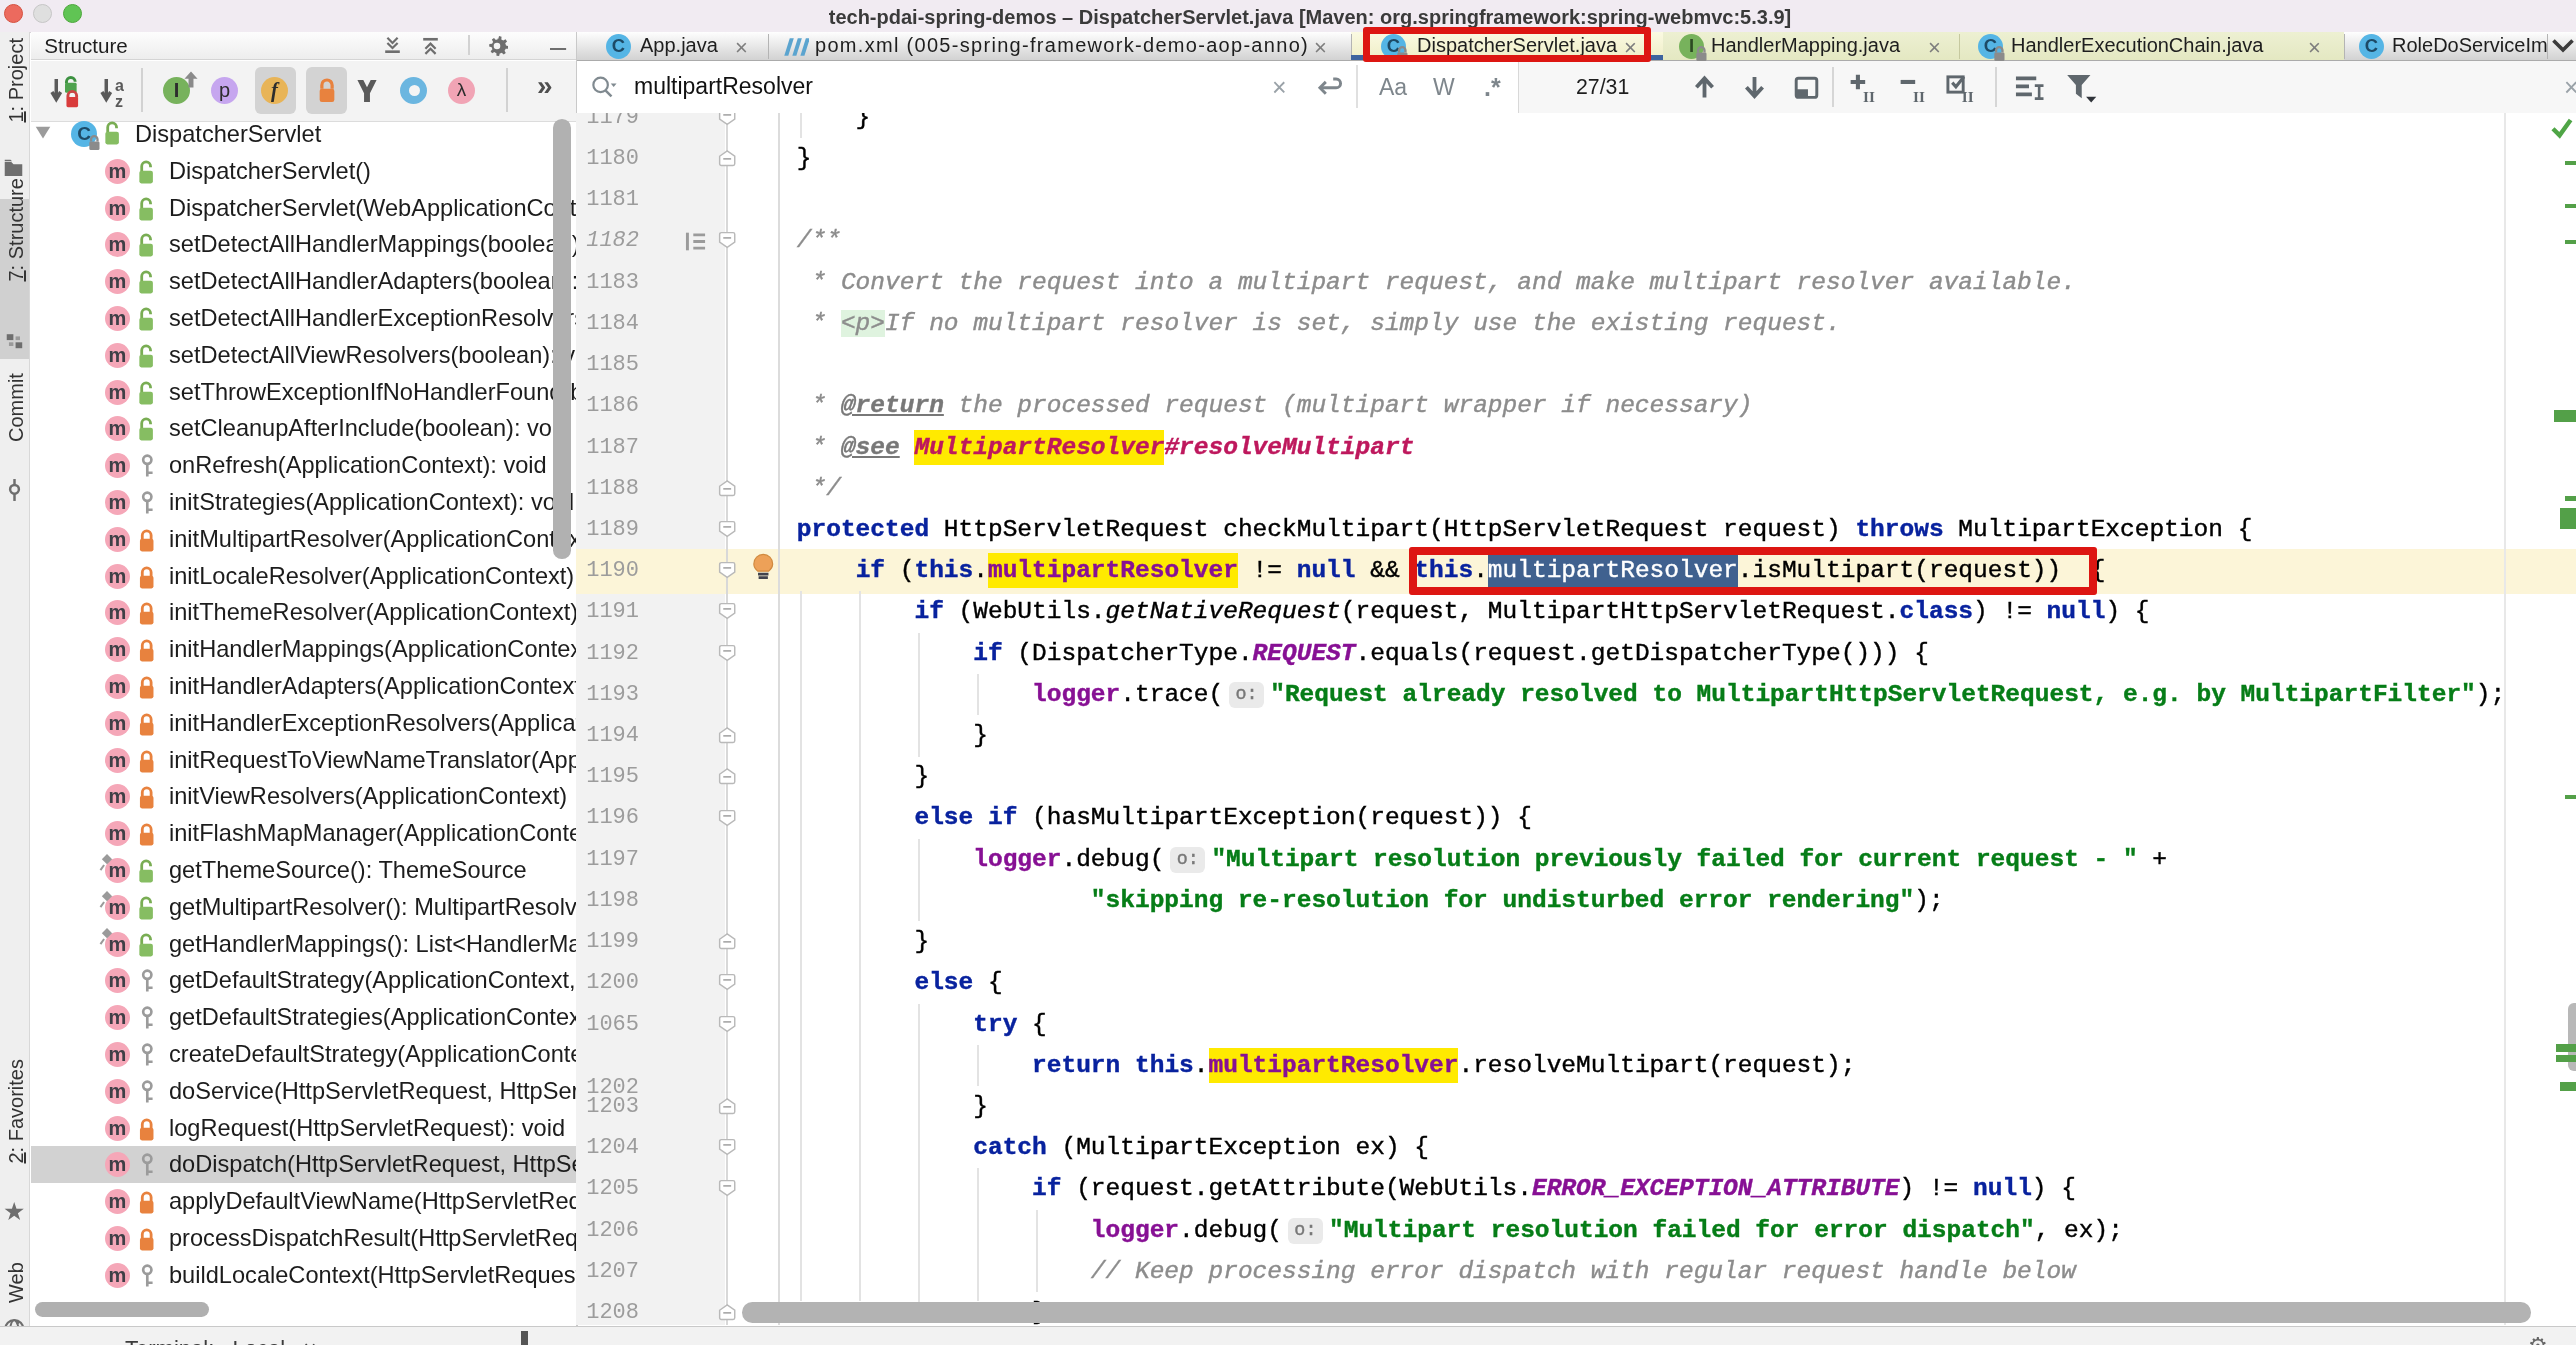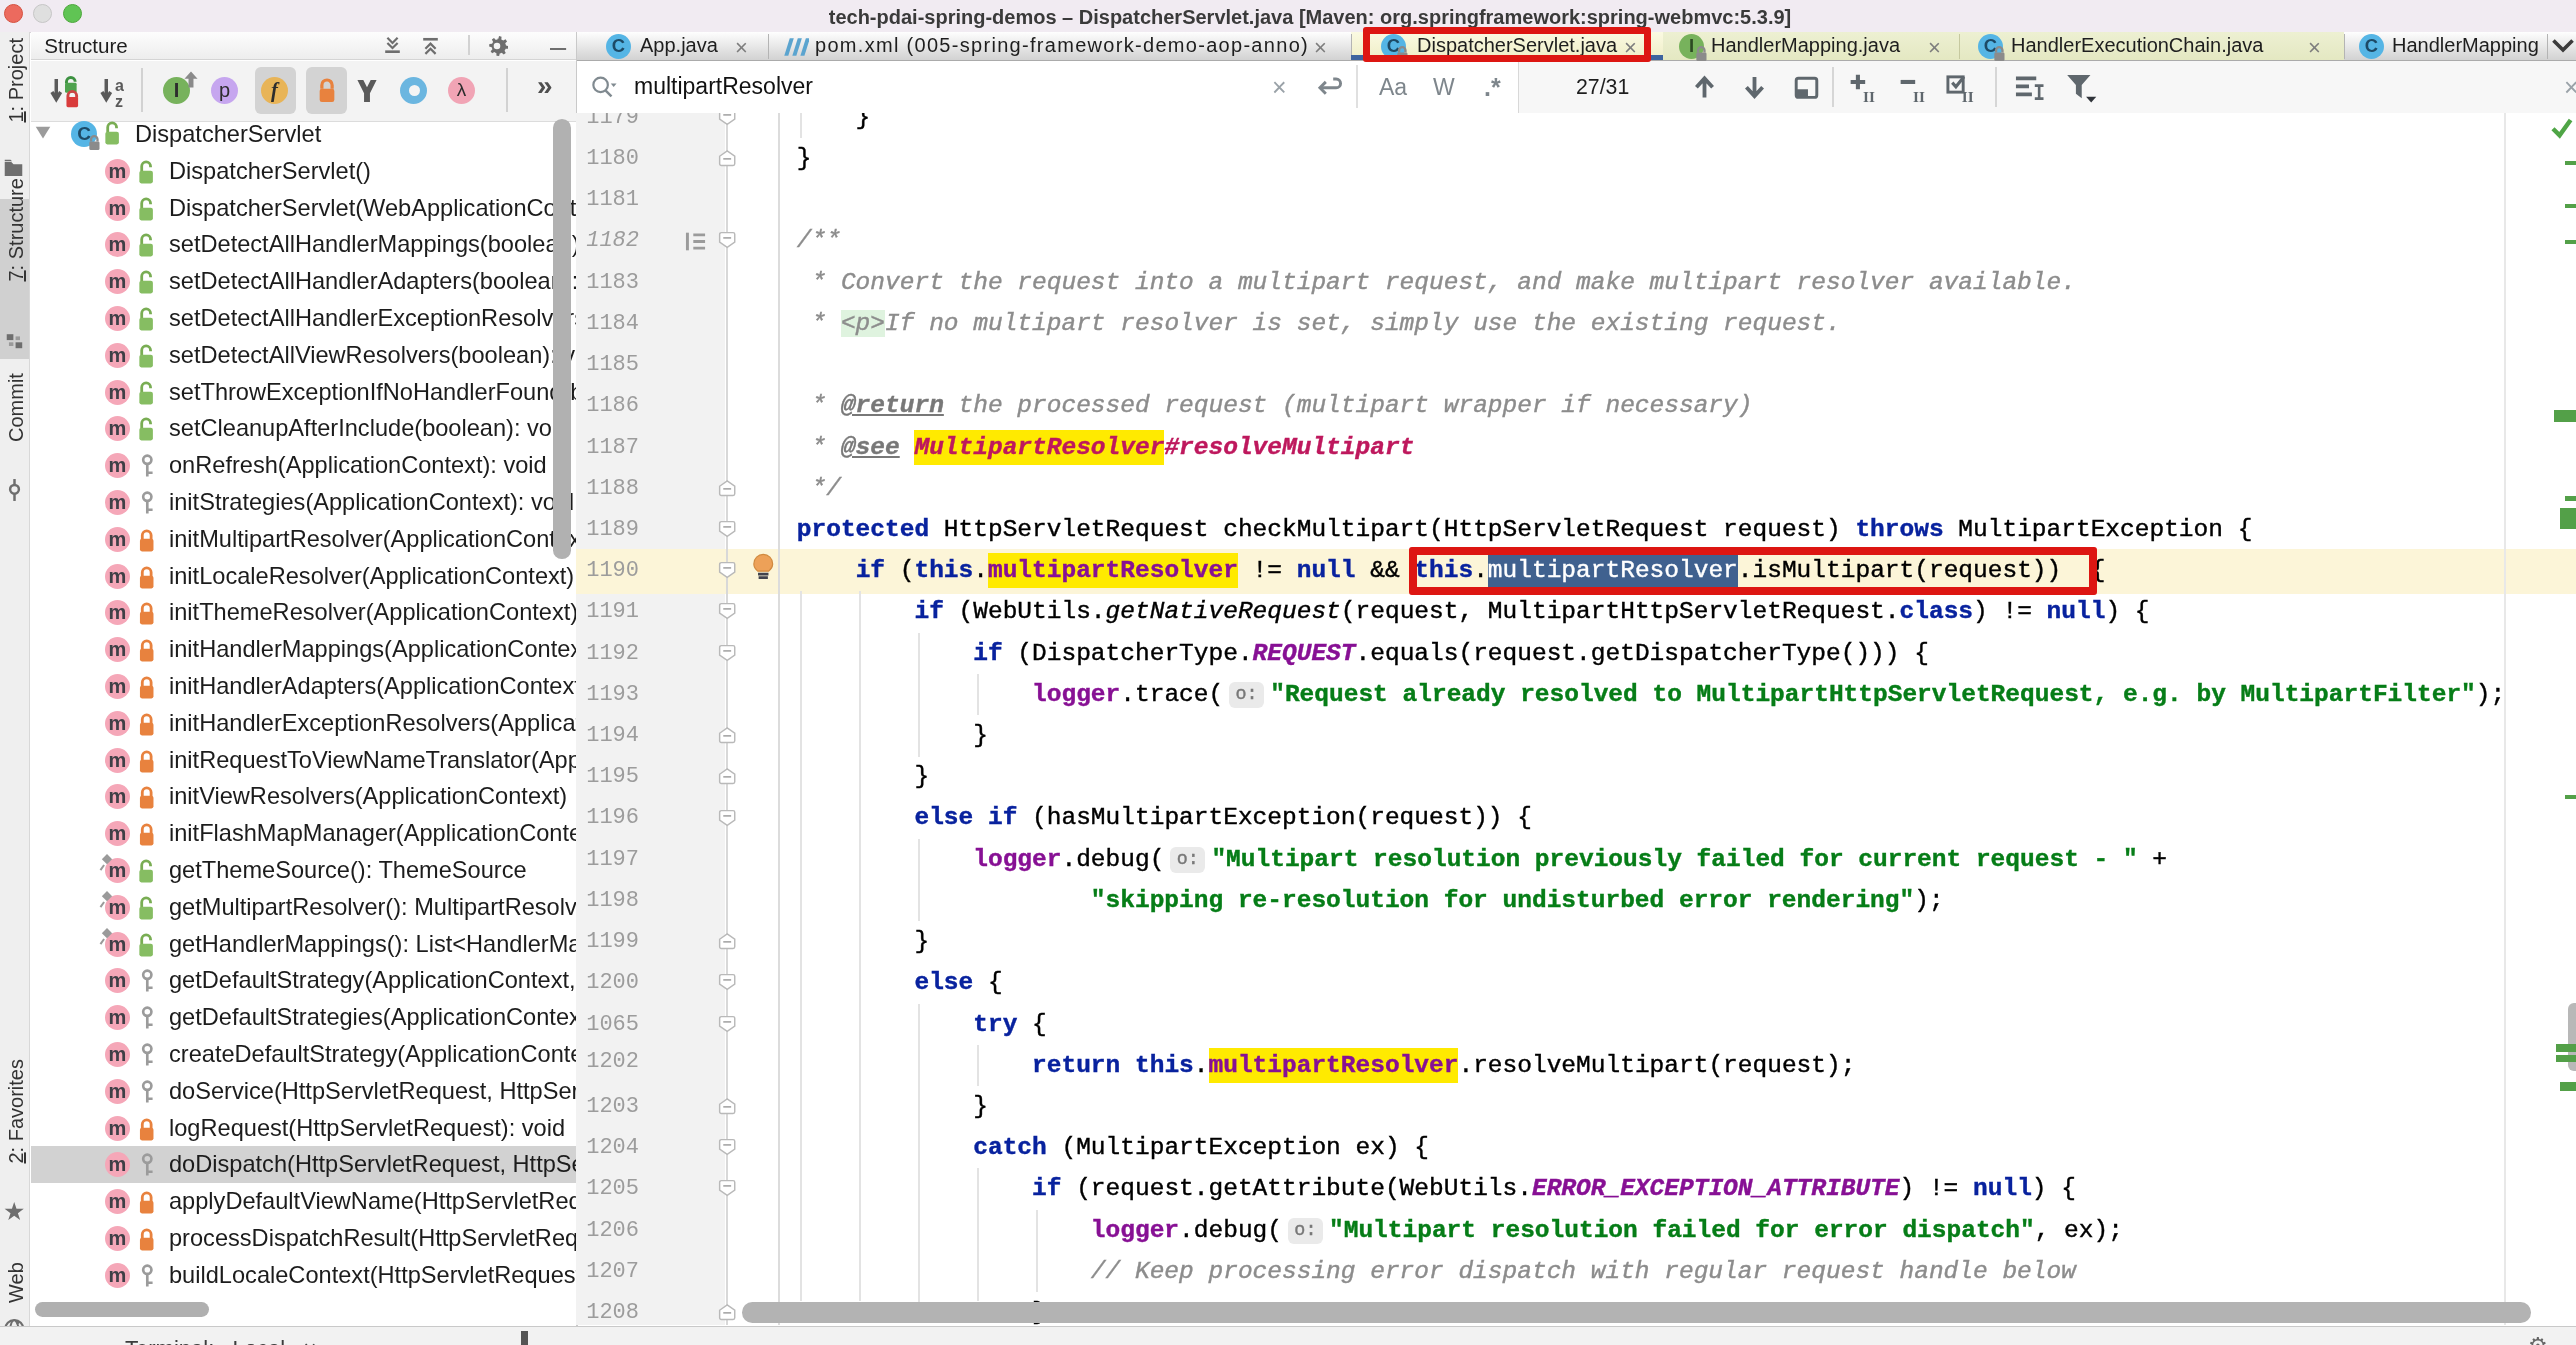--- a/index.html
+++ b/index.html
@@ -489,21 +489,21 @@
 <div class="tabtxt" style="left:1134px;">HandlerMapping.java</div>
 <div class="tabx" style="left:1351px;">×</div>
 <div class="abs" style="left:1401px;top:1.5px;width:25px;height:25px;border-radius:50%;background:#55b5e5;color:#1d4a66;font-weight:bold;font-size:18.4px;line-height:24px;text-align:center;">C</div>
     <svg class="abs" style="left:1415px;top:13.2px" width="16" height="17.7" viewBox="0 0 11 12">
       <path d="M2.8 5 V3.6 a2.2 2.2 0 0 1 4.4 0 V5" fill="none" stroke="#8b8b8b" stroke-width="1.6"></path>
       <rect x="1.6" y="5" width="7" height="6" rx="1" fill="#8b8b8b"></rect>
     </svg>
 <div class="tabtxt" style="left:1434px;">HandlerExecutionChain.java</div>
 <div class="tabx" style="left:1731px;">×</div>
 <div class="abs" style="left:1782px;top:1.5px;width:25px;height:25px;border-radius:50%;background:#55b5e5;color:#1d4a66;font-weight:bold;font-size:18.4px;line-height:24px;text-align:center;">C</div>
-<div class="tabtxt" style="left:1815px;">HandlerMapping</div>
+<div class="tabtxt" style="left:1815px;">RoleDoServiceIm</div>
 <svg class="abs" style="left:1975px;top:6.6px" width="22" height="14.7" viewBox="0 0 30 20">
       <path d="M2 2 l13 13 l13-13" fill="none" stroke="#3c3c3c" stroke-width="5"></path>
     </svg>
 </div>
 
 <div id="findbar">
 <div id="findinput"></div>
 <div class="abs" style="left:779px;top:4.4px;width:1.5px;height:43px;background:#e0e0e0;"></div>
 <svg class="abs" style="left:11.8px;top:12.5px" width="29" height="29" viewBox="0 0 40 40">
       <circle cx="16" cy="15" r="10" fill="none" stroke="#808a90" stroke-width="3"></circle>
@@ -589,21 +589,21 @@
 <div class="lnum" style="top:520px;">1192</div>
 <div class="lnum" style="top:561px;">1193</div>
 <div class="lnum" style="top:602px;">1194</div>
 <div class="lnum" style="top:643px;">1195</div>
 <div class="lnum" style="top:684px;">1196</div>
 <div class="lnum" style="top:726px;">1197</div>
 <div class="lnum" style="top:767px;">1198</div>
 <div class="lnum" style="top:808px;">1199</div>
 <div class="lnum" style="top:849px;">1200</div>
 <div class="lnum" style="top:891px;">1065</div>
-<div class="lnum" style="top:928px;">1202</div>
+<div class="lnum" style="top:954px;">1202</div>
 <div class="lnum" style="top:973px;">1203</div>
 <div class="lnum" style="top:1014px;">1204</div>
 <div class="lnum" style="top:1055px;">1205</div>
 <div class="lnum" style="top:1097px;">1206</div>
 <div class="lnum" style="top:1138px;">1207</div>
 <div class="lnum" style="top:1179px;">1208</div>
 <svg class="abs" style="left:107px;top:116px" width="26.5" height="25" viewBox="0 0 18 17">
       <path d="M3 2.5 v12" stroke="#9b9b9b" stroke-width="2"></path>
       <path d="M7 4 h8 M7 8.5 h8 M7 13 h8" stroke="#9b9b9b" stroke-width="2"></path>
     </svg>

